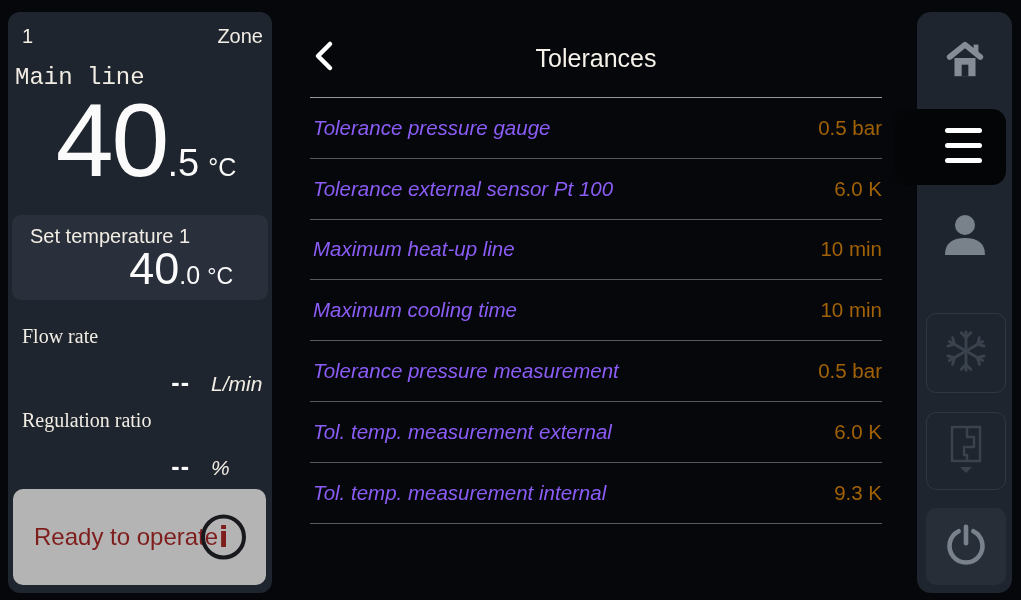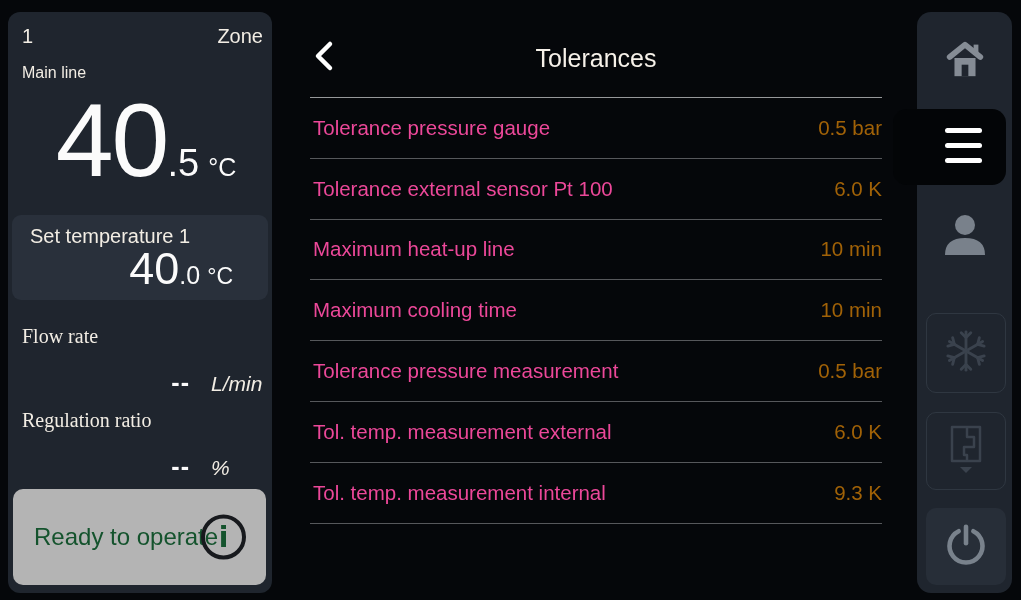--- a/index.html
+++ b/index.html
@@ -12,21 +12,21 @@
     color: #f2ede4;
   }
   .abs { position: absolute; }
 
   
   #zone-panel {
     left: 8px; top: 12px; width: 264px; height: 581px;
     background: #1f252e; border-radius: 12px;
   }
   #zone-head { left: 14px; top: 13px; right: 9px; display: flex; justify-content: space-between; font-size: 20px; }
-  #main-line-label { left: 14px; top: 52px; font-size: 16px; }
+  #main-line-label { left: 7px; top: 52px; font-size: 24px; font-family: Liberation Mono, monospace; }
   #actual-temp { left: 0; top: 76px; width: 100%; display: flex; justify-content: center; align-items: baseline; padding-left: 12px; color: #fbfbfb; }
   #actual-temp .t-int { font-size: 104px; line-height: 1; letter-spacing: -2px; }
   #actual-temp .t-frac { font-size: 38px; }
   #actual-temp .t-unit { font-size: 25px; margin-left: 9px; }
 
   #set-card {
     left: 4px; top: 203px; right: 4px; height: 85px;
     background: #29303b; border-radius: 9px;
   }
   #set-card .set-label { position: absolute; left: 18px; top: 10px; font-size: 20px; }
@@ -37,40 +37,40 @@
 
   .meas-label { left: 14px; font-size: 20px; font-family: Liberation Serif, serif; }
   .meas-row { left: 0; width: 100%; display: flex; align-items: baseline; }
   .meas-row .mv { width: 182px; text-align: right; font-size: 25px; font-weight: 700; letter-spacing: 1px; color: #fbfbfb; }
   .meas-row .mu { margin-left: 21px; font-size: 21px; font-style: italic; }
 
   #status-card {
     left: 5px; top: 477px; right: 6px; height: 96px;
     background: #b4b4b4; border-radius: 10px;
     display: flex; align-items: center;
-    color: #14532d;
+    color: #7f1d1d;
   }
   #status-card .status-text { margin-left: 21px; font-size: 24px; }
   #info-icon {
     position: absolute; right: 20px; top: 50%; transform: translateY(-50%);
     width: 45px; height: 45px; border: 4px solid #17191d; border-radius: 50%;
     display: flex; align-items: center; justify-content: center;
     font-size: 28px; font-weight: 700; font-family: "DejaVu Sans", sans-serif;
   }
 
   
   #back-button { left: 306px; top: 40px; width: 36px; height: 36px; cursor: pointer; }
   #page-title { left: 310px; top: 44px; width: 572px; text-align: center; font-size: 25px; color: #f6f1e9; }
   #title-divider { left: 310px; top: 97px; width: 572px; height: 1px; background: #96989a; }
   #tol-table { left: 310px; top: 98px; width: 572px; }
   .tol-row {
     height: 60.8px; display: flex; align-items: center; justify-content: space-between;
     border-bottom: 1px solid #56585b; font-size: 20.5px;
   }
-  .tol-row .tl { padding-left: 3px; color: #ec4899; }
+  .tol-row .tl { padding-left: 3px; color: #8b5cf6; font-style: italic; }
   .tol-row .tv { color: #a16207; }
 
   
   #nav-rail { left: 917px; top: 12px; width: 95px; height: 581px; background: #1f252e; border-radius: 14px; }
   .rail-btn { display: flex; align-items: center; justify-content: center; cursor: pointer; }
   #home-button   { left: 917px; top: 12px;  width: 95px; height: 96px; }
   #menu-tab      { left: 893px; top: 109px; width: 113px; height: 76px; background: #030507; border-radius: 14px; }
   #menu-burger   { left: 945px; top: 128px; }
   #menu-burger .bar { width: 37px; height: 5px; border-radius: 2.5px; background: #ffffff; margin-bottom: 10px; }
   #menu-burger .bar:last-child { margin-bottom: 0; }

